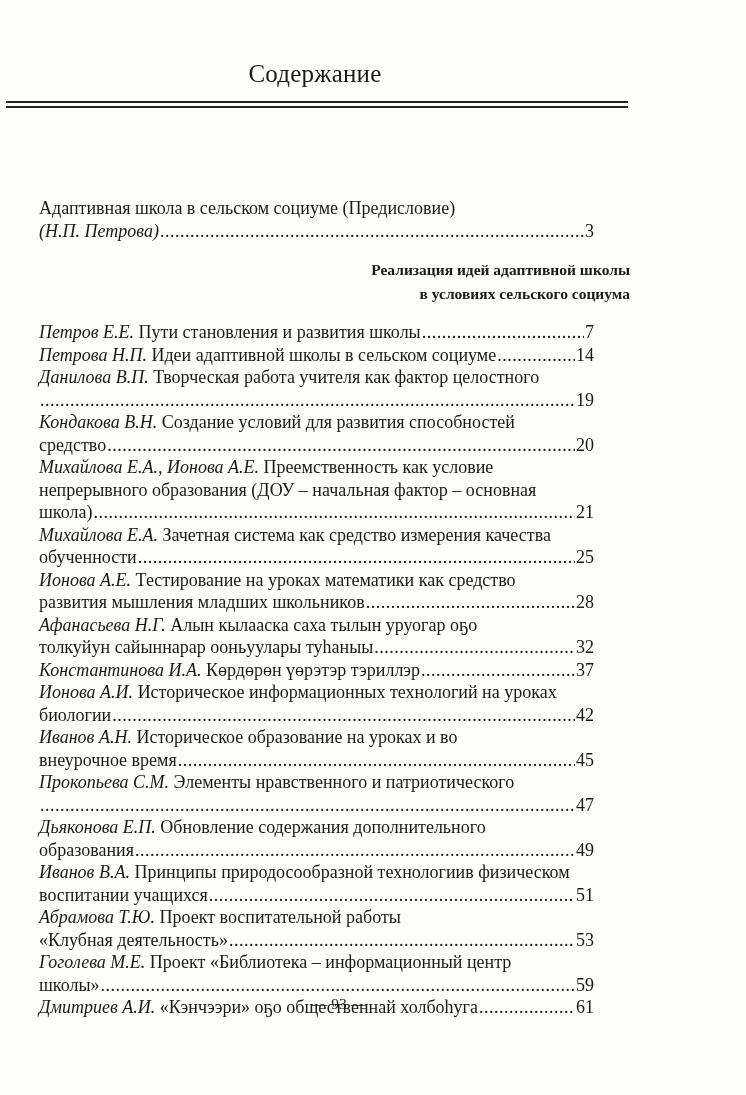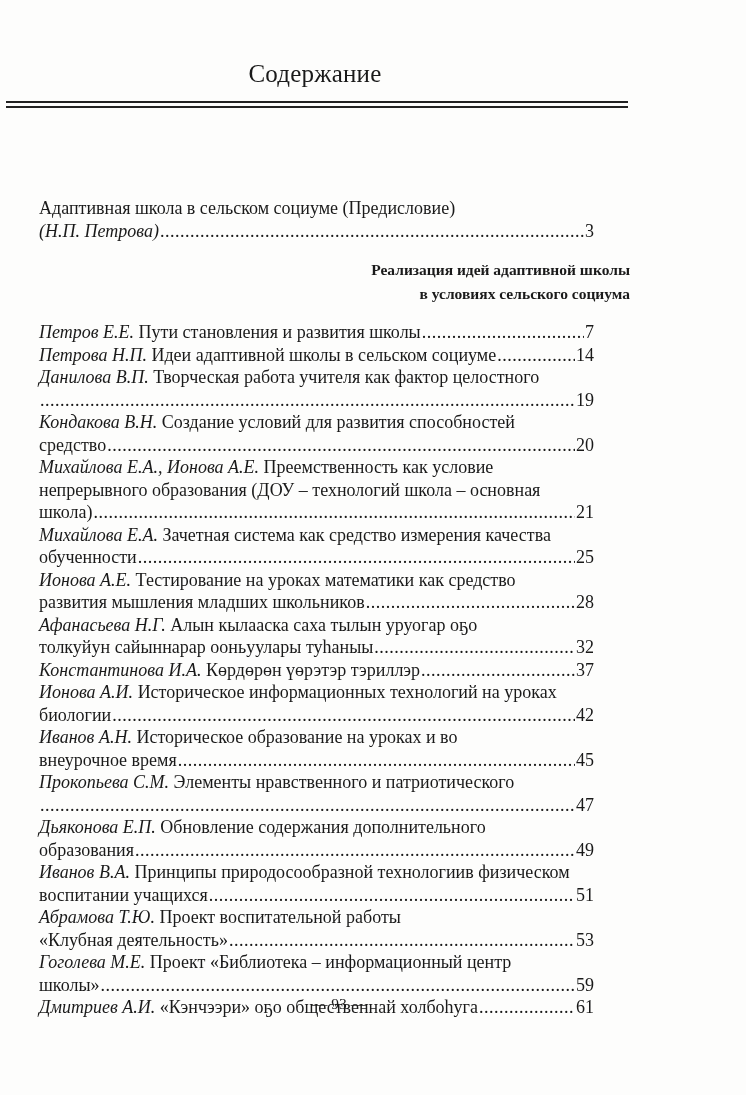--- a/index.html
+++ b/index.html
@@ -82,21 +82,21 @@
         <span class="txt"><span>средство</span></span>
         <span class="dots">........................................................................................................................................................................................................</span>
         <span class="pg">20</span>
       </div>
     </div>
     <div class="entry">
       <div class="line">
         <span class="txt"><span class="author">Михайлова Е.А., Ионова А.Е.</span> <span>Преемственность как условие</span></span>
       </div>
       <div class="line">
-        <span class="txt"><span>непрерывного образования (ДОУ – технологий школа – основная</span></span>
+        <span class="txt"><span>непрерывного образования (ДОУ – начальная фактор – основная</span></span>
       </div>
       <div class="line">
         <span class="txt"><span>школа)</span></span>
         <span class="dots">........................................................................................................................................................................................................</span>
         <span class="pg">21</span>
       </div>
     </div>
     <div class="entry">
       <div class="line">
         <span class="txt"><span class="author">Михайлова Е.А.</span> <span>Зачетная система как средство измерения качества</span></span>

